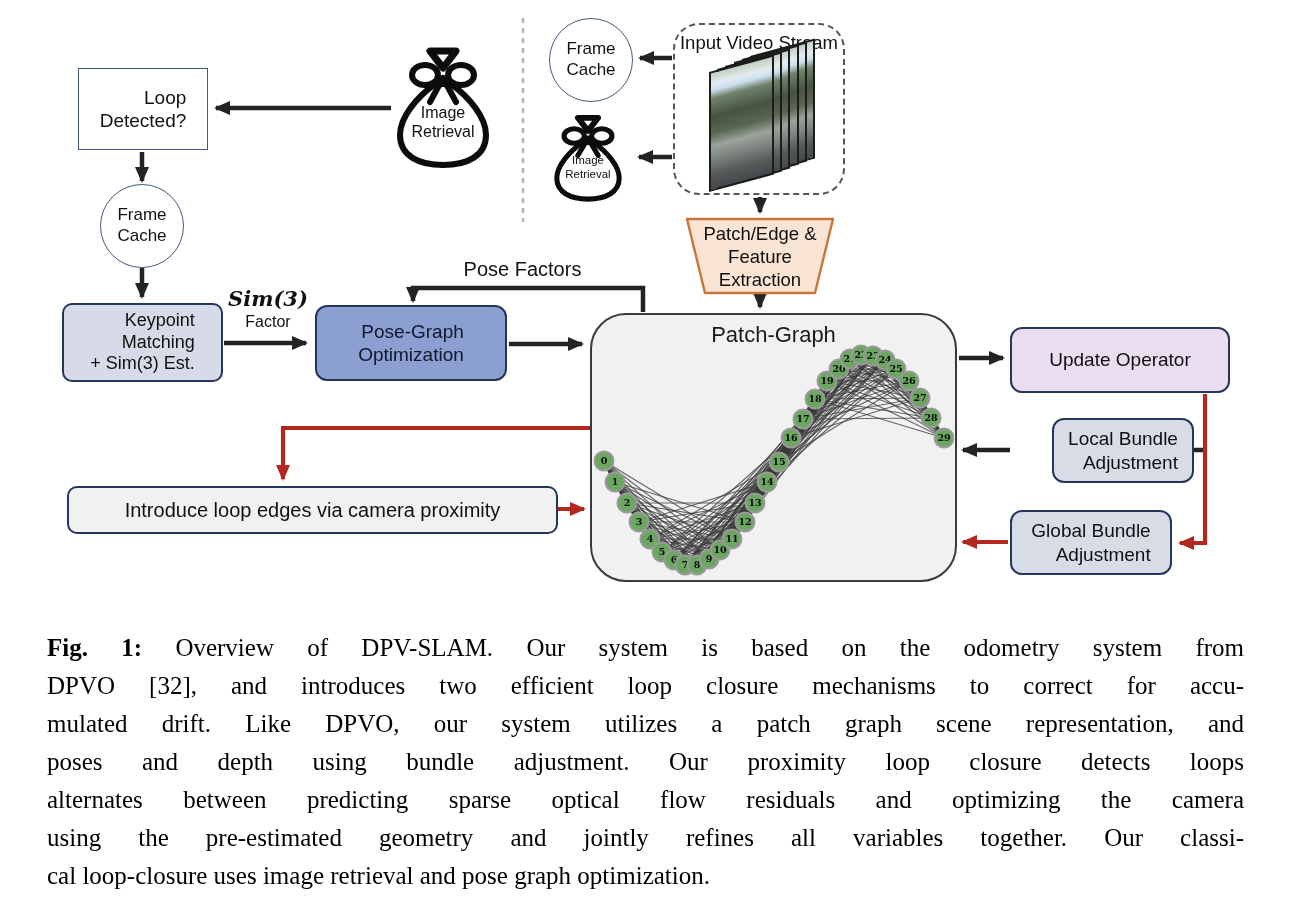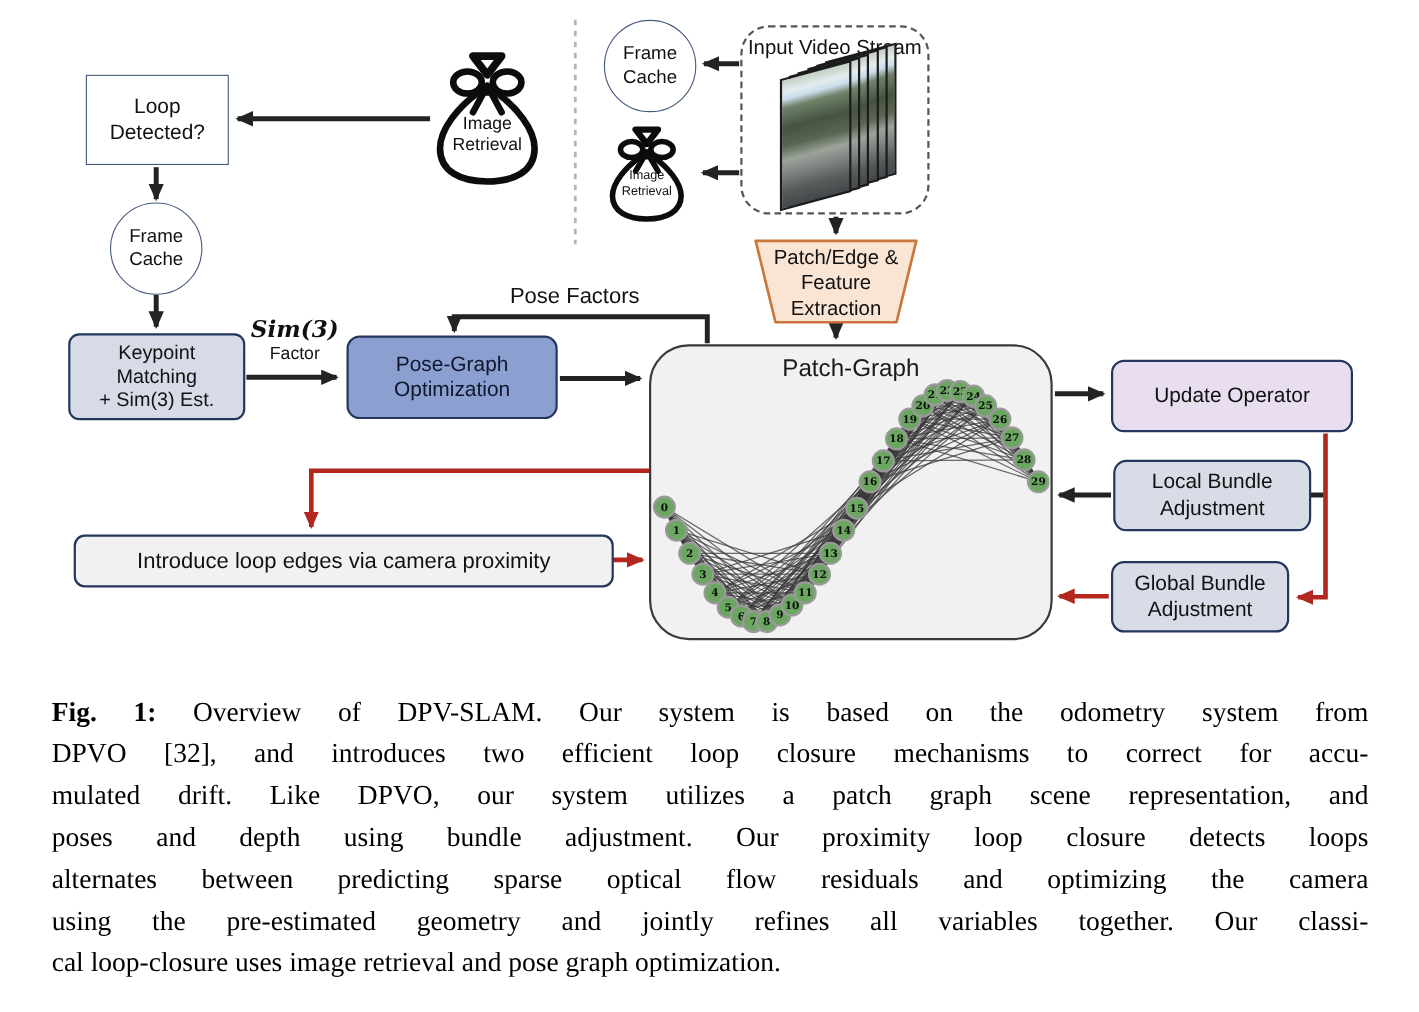--- a/index.html
+++ b/index.html
@@ -1,20 +1,20 @@
 <!DOCTYPE html>
 <html><head>
 <meta charset="utf-8">
 <style>
   html,body{margin:0;padding:0;background:#ffffff;}
   body{width:1290px;height:920px;position:relative;font-family:"Liberation Sans",sans-serif;color:#111;}
   .diagram{position:absolute;left:0;top:0;width:1290px;height:612px;}
   svg.connectors{position:absolute;left:0;top:0;z-index:1;}
   .node-box{position:absolute;z-index:2;display:flex;align-items:center;justify-content:center;
-    text-align:center;white-space:pre-line;box-sizing:border-box;line-height:1.22;}
+    text-align:right;white-space:pre-line;box-sizing:border-box;line-height:1.22;}
   .sharp{background:#fff;border:1.6px solid #46597d;font-size:19px;}
   .circle{background:#fff;border:1.6px solid #46597d;border-radius:50%;font-size:17px;}
   .blue-light{background:#d6dbe7;border:2.5px solid #24365c;border-radius:10px;font-size:18px;}
   .blue-mid{background:#8c9fd1;border:2.5px solid #24365c;border-radius:12px;font-size:19px;color:#10182e;}
   .gray-pill{background:#f1f1f1;border:2.5px solid #24365c;border-radius:10px;font-size:20px;}
   .lavender{background:#e9def0;border:2.5px solid #24365c;border-radius:12px;font-size:19px;}
   .bundle{background:#d8dce6;border:2.5px solid #24365c;border-radius:12px;font-size:19px;}
   .label{position:absolute;z-index:2;text-align:center;line-height:1.25;}
   .sim3{font-family:"DejaVu Serif",serif;font-style:italic;font-weight:700;font-size:21px;}
   .factor{font-size:16px;}
@@ -528,21 +528,21 @@
         </g>
         <g>
           <circle cx="352" cy="123" r="9.5" fill="#6ba761" stroke="#9a9a9a" stroke-width="2"></circle>
           <text x="352" y="126.2" text-anchor="middle" font-size="9.5" font-weight="700" font-family="&quot;DejaVu Serif&quot;, serif" fill="#0b0b0b">29</text>
         </g>
       </svg>
   </div>
 
   <div class="node-box lavender" style="left:1010px;top:327px;width:220px;height:66px;">Update Operator</div>
 
-  <div class="node-box bundle" style="left:1012px;top:418px;width:180px;height:65px;">Local Bundle
+  <div class="node-box bundle" style="left:1052px;top:418px;width:142px;height:65px;">Local Bundle
 Adjustment</div>
 
   <div class="node-box bundle" style="left:1010px;top:510px;width:162px;height:65px;">Global Bundle
 Adjustment</div>
 
 </div>
 
 <div class="caption">
   <div class="cap-line"><span class="fw">Fig. 1:</span> <span>Overview of DPV-SLAM. Our system is based on the odometry system from</span></div>
   <div class="cap-line">DPVO [32], and introduces two efficient loop closure mechanisms to correct for accu-</div>

